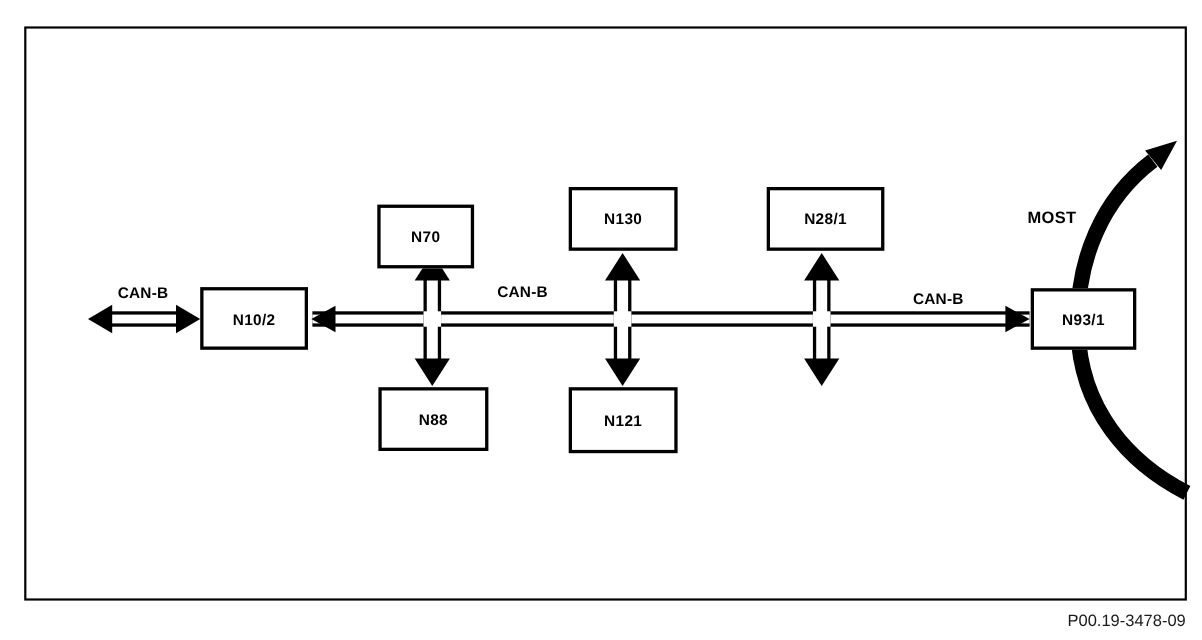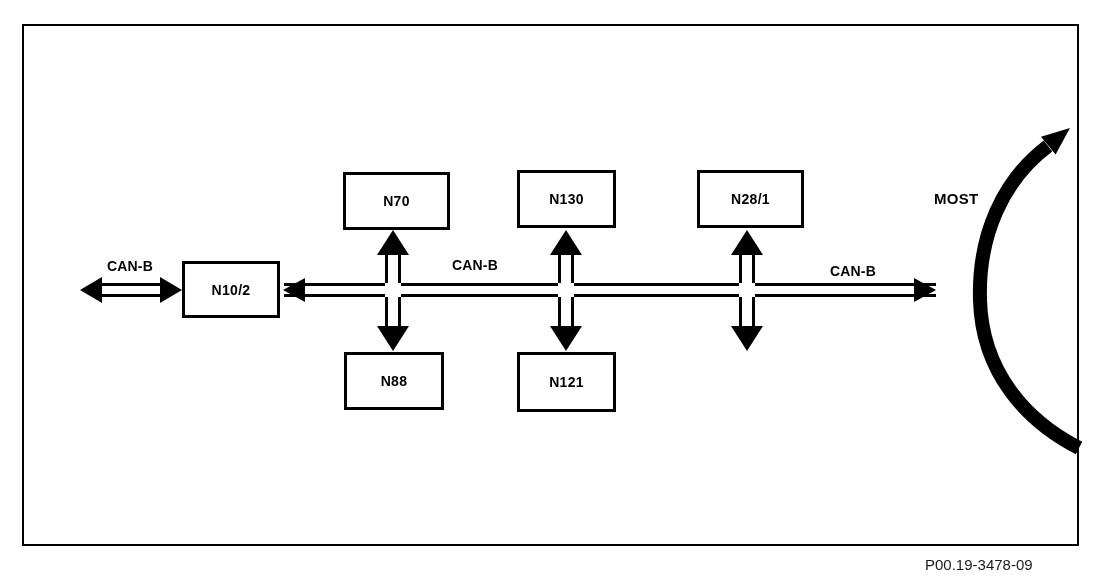--- a/index.html
+++ b/index.html
@@ -75,21 +75,21 @@
     font-size: 15px;
     letter-spacing: 0.3px;
     color: #000000;
     z-index: 3;
   }
   .caption {
     position: absolute;
     left: 925px;
     top: 556px;
     width: 153px;
-    text-align: left;
+    text-align: right;
     font-size: 15px;
     color: #1a1a1a;
     z-index: 3;
   }
 </style>
 </head>
 <body>
 
 <div class="stage">
 
@@ -138,21 +138,21 @@
       <rect x="739" y="283" width="16" height="14" fill="#ffffff"></rect>
       <polygon points="747,230 731,255 763,255" fill="#000000"></polygon>
       <polygon points="747,351 731,326 763,326" fill="#000000"></polygon>
     </g>
   </svg>
 
   <div class="node" style="left:182px; top:261px; width:98px; height:57px;">
     <span>N10/2</span>
   </div>
 
-  <div class="node" style="left:343px; top:172px; width:107px; height:58px;text-align:center;">
+  <div class="node" style="left:343px; top:186px; width:88px; height:58px;text-align:center;">
     <span>N70</span>
   </div>
 
   <div class="node" style="left:344px; top:352px; width:100px; height:58px;">
     <span>N88</span>
   </div>
 
   <div class="node" style="left:517px; top:170px; width:99px; height:58px;">
     <span>N130</span>
   </div>
@@ -161,20 +161,23 @@
     <div class="cell">
       <span>N121</span>
     </div>
   </div>
 
   <div class="node" style="left:697px; top:170px; width:107px; height:58px;">
     <span>N28/1</span>
   </div>
 
 
+  <div class="node" style="left:937px; top:262px; width:96px; height:56px;">
+    <span>N93/1</span>
+  </div>
 
   <div class="buslabel" style="left:100px; top:258px;">CAN-B</div>
 
   <div class="buslabel" style="left:445px; top:257px;">CAN-B</div>
 
   <div class="buslabel" style="left:823px; top:263px;">CAN-B</div>
 
   <div class="mostlabel" style="left:934px; top:190px;">MOST</div>
 
   <div class="caption">P00.19-3478-09</div>

